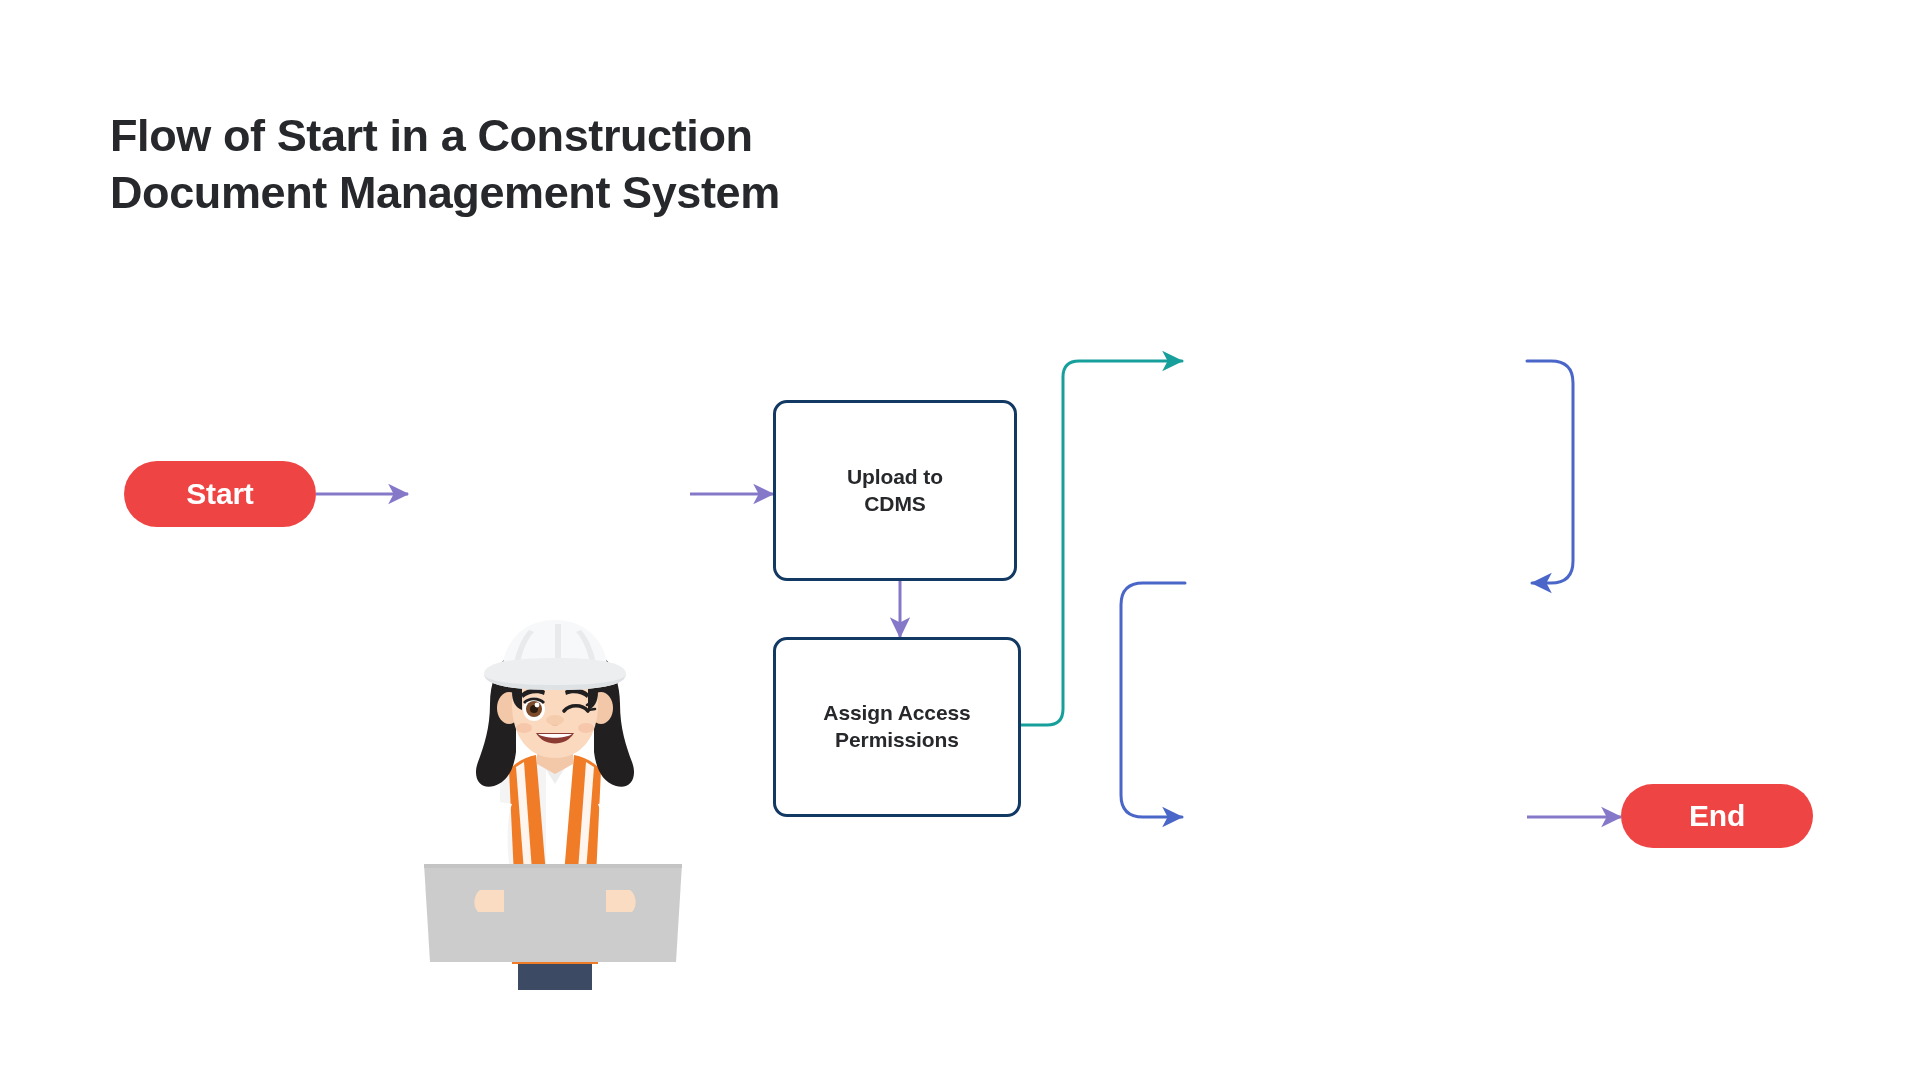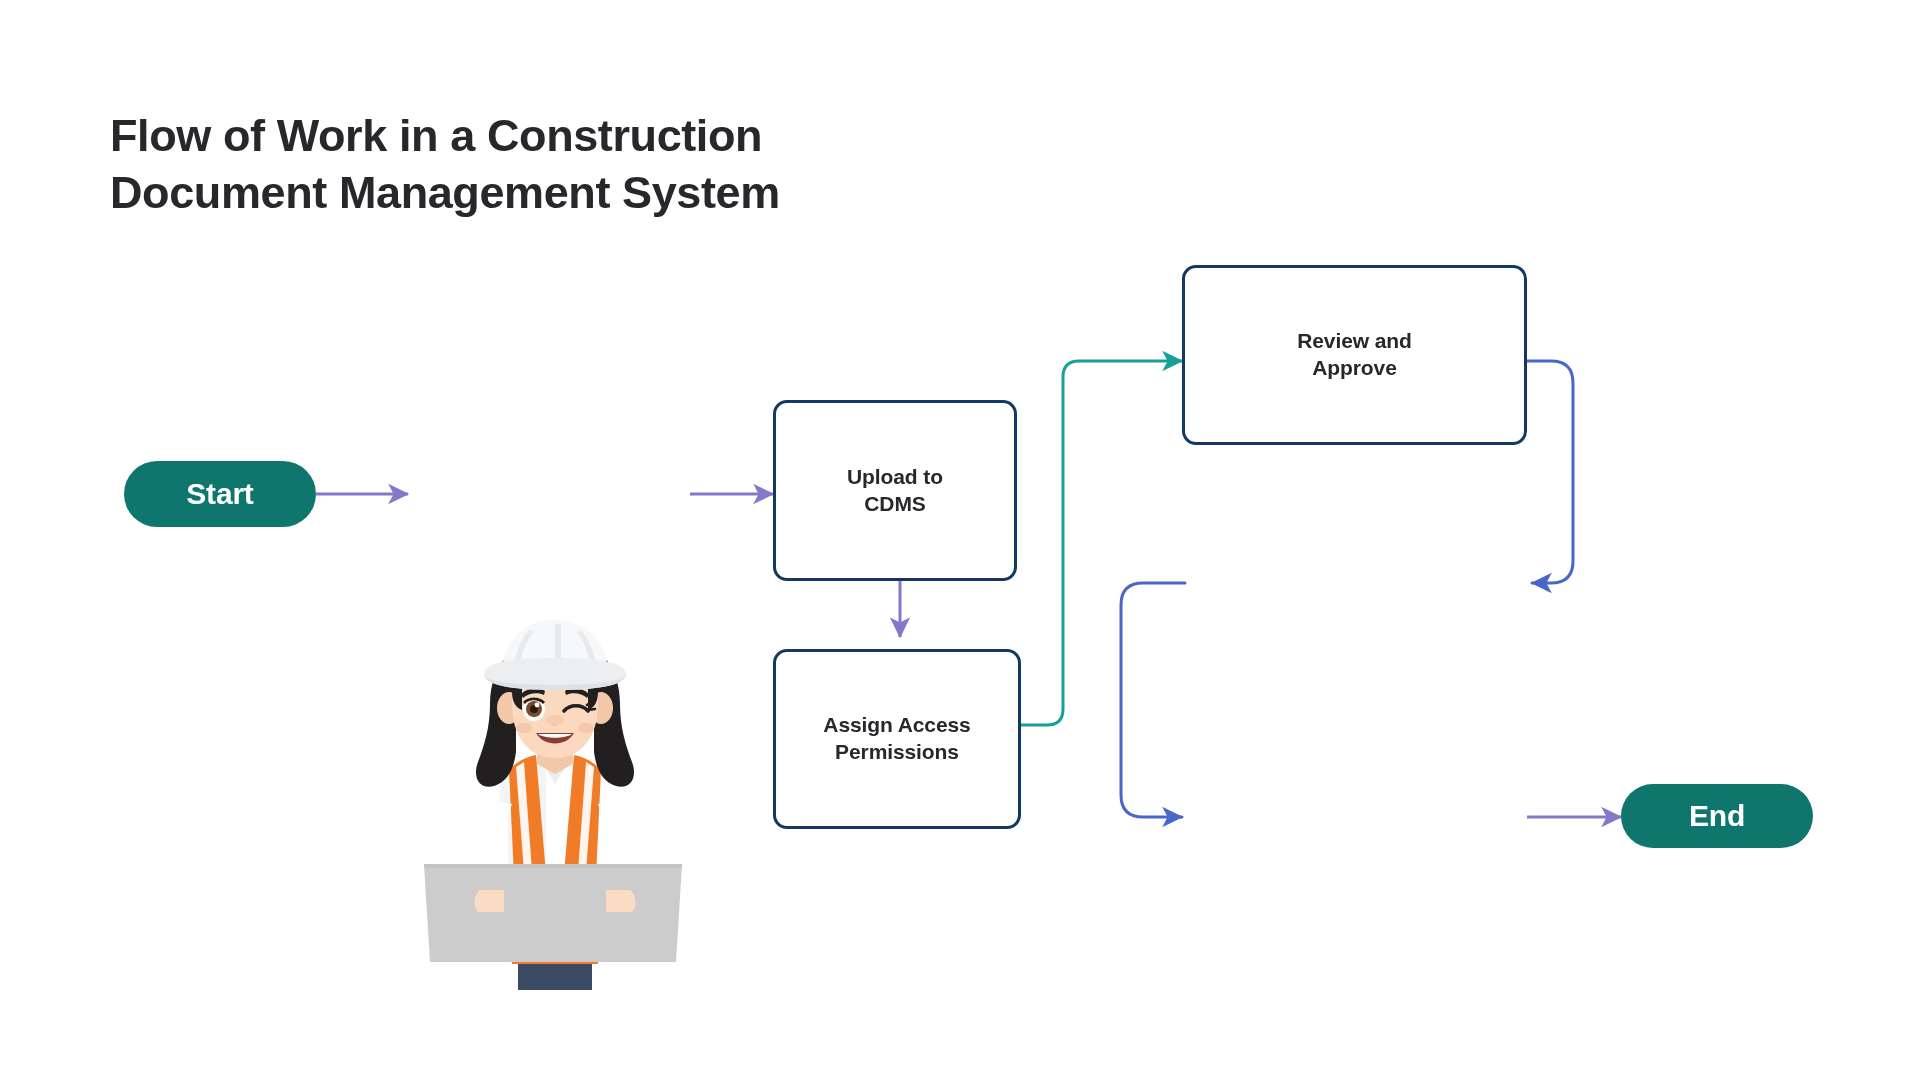--- a/index.html
+++ b/index.html
@@ -53,21 +53,21 @@
     font-size: 21px;
     line-height: 1.28;
     letter-spacing: -0.1px;
     white-space: pre-line;
     z-index: 3;
   }
 
   .terminal {
     position: absolute;
     box-sizing: border-box;
-    background: #0f766e;
+    background: #ef4444;
     border-radius: 999px;
     display: flex;
     align-items: center;
     justify-content: center;
     color: #ffffff;
     font-weight: 700;
     font-size: 30px;
     letter-spacing: -0.2px;
     z-index: 3;
   }
@@ -90,21 +90,21 @@
     width: 290px;
     height: 378px;
     z-index: 1;
   }
 </style>
 </head>
 <body>
 
 <div id="canvas">
 
-  <div id="title">Flow of Work in a Construction
+  <div id="title">Flow of Start in a Construction
 Document Management System</div>
 
   <svg id="wires" viewBox="0 0 1920 1080" xmlns="http://www.w3.org/2000/svg">
     <defs>
       <marker id="ah-purple" markerWidth="9" markerHeight="9" refX="7.2" refY="4.5" orient="auto" markerUnits="strokeWidth">
         <path d="M0.6,1.1 L7.6,4.5 L0.6,7.9 L2.4,4.5 Z" fill="#8578c9"></path>
       </marker>
       <marker id="ah-teal" markerWidth="9" markerHeight="9" refX="7.2" refY="4.5" orient="auto" markerUnits="strokeWidth">
         <path d="M0.6,1.1 L7.6,4.5 L0.6,7.9 L2.4,4.5 Z" fill="#17a09b"></path>
       </marker>
@@ -135,29 +135,25 @@
   <div class="terminal" style="left:1621px; top:784px; width:192px; height:64px;">
     <span>End</span>
   </div>
 
 
   <div class="node" style="left:773px; top:400px; width:244px; height:181px;">
     <span>Upload to
 CDMS</span>
   </div>
 
-  <div class="node" style="left:773px; top:637px; width:248px; height:180px;margin-top:12px;">
+  <div class="node" style="left:773px; top:637px; width:248px; height:180px;">
     <span>Assign Access
 Permissions</span>
   </div>
 
-  <div class="node" style="left:1182px; top:265px; width:345px; height:180px;">
-    <span>Review and
-Approve</span>
-  </div>
 
 
 
   <svg id="worker" viewBox="0 0 290 378" xmlns="http://www.w3.org/2000/svg">
 
     <rect x="110" y="316" width="74" height="62" fill="#3c4a63"></rect>
 
     <path d="M104,284 L190,284 L190,352 L104,352 Z" fill="#f07c28"></path>
     <rect x="145" y="300" width="4" height="50" fill="#cf671e"></rect>
 

